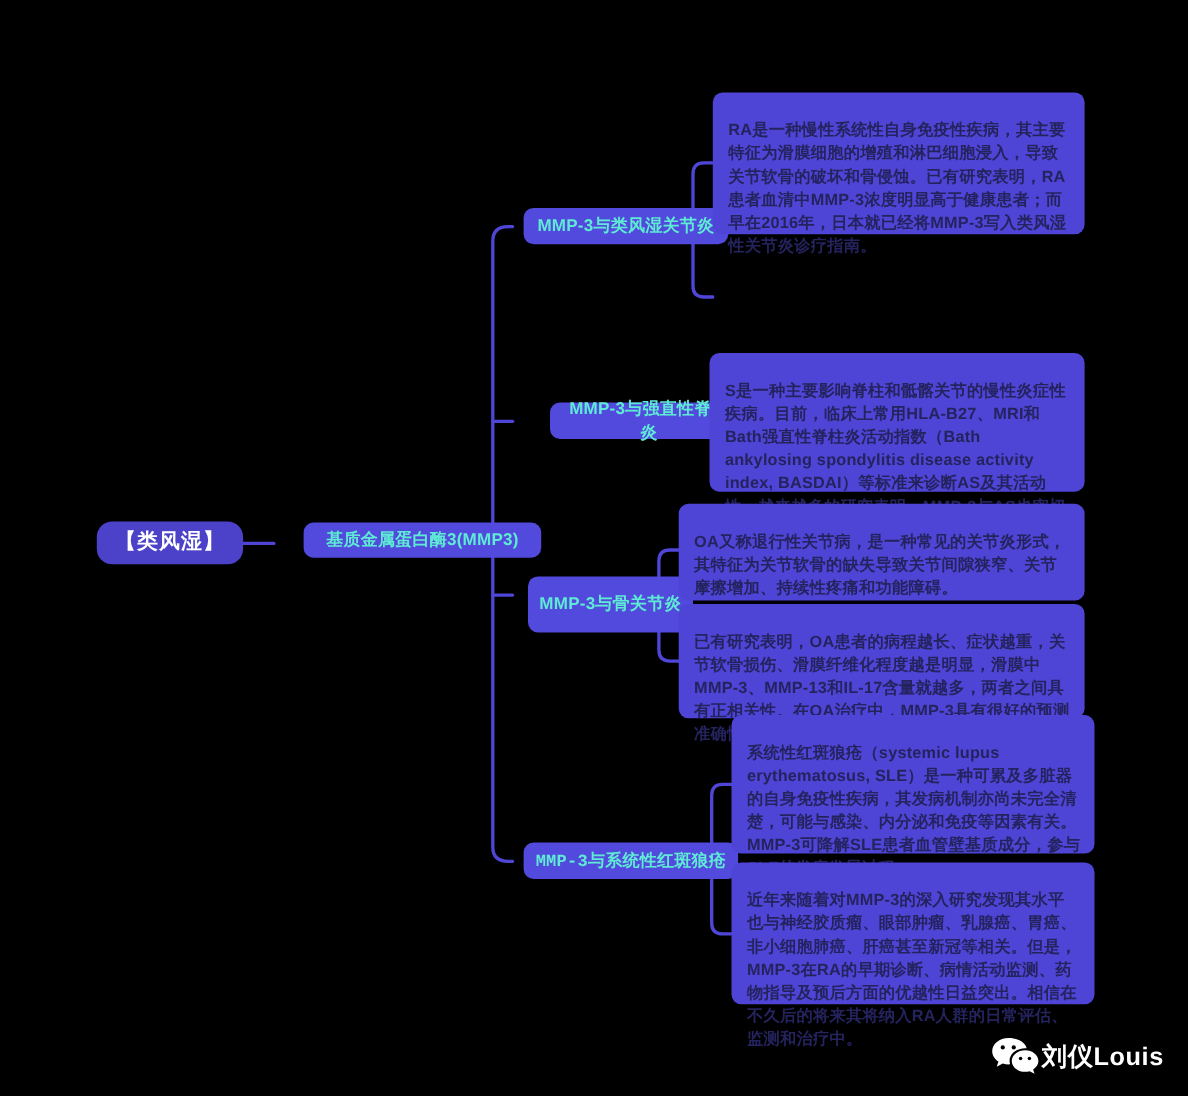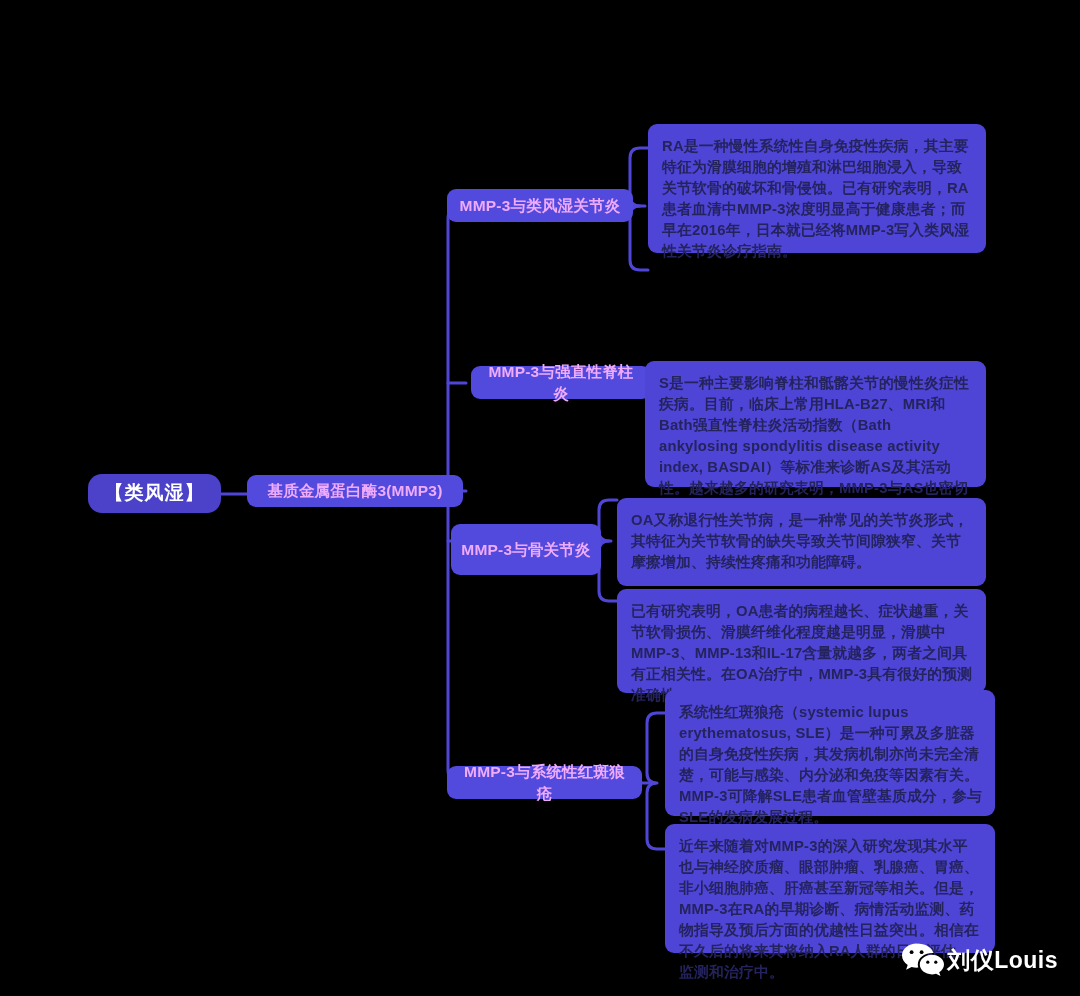--- a/index.html
+++ b/index.html
@@ -48,41 +48,41 @@
     border-radius: 14px;
     display: flex;
     align-items: center;
     justify-content: center;
     text-align: center;
     letter-spacing: 1px;
   }
 
   .branch {
     background: #5249dd;
-    color: #f0abfc;
+    color: #5eead4;
     font-size: 15.5px;
     font-weight: bold;
     border-radius: 9px;
     display: flex;
     align-items: center;
     justify-content: center;
     text-align: center;
     padding: 0 10px;
+    margin-left: 29px;
   }
 
   .leaf {
     background: #4e45d6;
     color: #24235e;
     font-size: 14.8px;
     font-weight: bold;
     border-radius: 9px;
-    padding: 12px 13px 9px 14px;
+    padding: 25px 13px 9px 14px;
     text-align: left;
     word-break: break-word;
-    margin-top: 40px;
   }
 
   
   #watermark {
     position: absolute;
     right: 22px;
     bottom: 18px;
     display: flex;
     align-items: center;
     gap: 2px;
@@ -138,21 +138,21 @@
   <div class="node branch" style="left:471px; top:366px; width:180px; height:33px;text-align:center;">MMP-3与强直性脊柱炎</div>
 
   <div class="node leaf" style="left:645px; top:321px; width:341px; height:126px;">S是一种主要影响脊柱和骶髂关节的慢性炎症性疾病。目前，临床上常用HLA-B27、MRI和Bath强直性脊柱炎活动指数（Bath ankylosing spondylitis disease activity index, BASDAI）等标准来诊断AS及其活动性。越来越多的研究表明，MMP-3与AS也密切相关</div>
 
   <div class="node branch" style="left:451px; top:524px; width:150px; height:51px;">MMP-3与骨关节炎</div>
 
   <div class="node leaf" style="left:617px; top:458px; width:369px; height:88px;">OA又称退行性关节病，是一种常见的关节炎形式，其特征为关节软骨的缺失导致关节间隙狭窄、关节摩擦增加、持续性疼痛和功能障碍。</div>
 
   <div class="node leaf" style="left:617px; top:549px; width:369px; height:104px;">已有研究表明，OA患者的病程越长、症状越重，关节软骨损伤、滑膜纤维化程度越是明显，滑膜中MMP-3、MMP-13和IL-17含量就越多，两者之间具有正相关性。在OA治疗中，MMP-3具有很好的预测准确性</div>
 
-  <div class="node branch" style="left:447px; top:766px; width:195px; height:33px;">MMP-3与系统性红斑狼疮</div>
+  <div class="node branch" style="left:447px; top:766px; width:195px; height:33px;font-family:Liberation Mono, monospace;">MMP-3与系统性红斑狼疮</div>
 
   <div class="node leaf" style="left:665px; top:650px; width:330px; height:126px;">系统性红斑狼疮（systemic lupus erythematosus, SLE）是一种可累及多脏器的自身免疫性疾病，其发病机制亦尚未完全清楚，可能与感染、内分泌和免疫等因素有关。MMP-3可降解SLE患者血管壁基质成分，参与SLE的发病发展过程。</div>
 
   <div class="node leaf" style="left:665px; top:784px; width:330px; height:129px;">近年来随着对MMP-3的深入研究发现其水平也与神经胶质瘤、眼部肿瘤、乳腺癌、胃癌、非小细胞肺癌、肝癌甚至新冠等相关。但是，MMP-3在RA的早期诊断、病情活动监测、药物指导及预后方面的优越性日益突出。相信在不久后的将来其将纳入RA人群的日常评估、监测和治疗中。</div>
 
   <div id="watermark">
     <svg class="wm-icon" width="44" height="36" viewBox="0 0 44 36" xmlns="http://www.w3.org/2000/svg">
       <g fill="#ffffff">
         <path d="M15.8 1.6C7.6 1.6 1 7 1 13.6c0 3.8 2.2 7.2 5.7 9.4l-1.6 4.7 5.5-2.8c1.6.5 3.4.8 5.2.8.5 0 1 0 1.5-.1-.3-1-.5-2-.5-3.1 0-6.4 6.3-11.6 14-11.6.5 0 1 0 1.5.1C31.3 5.8 24.3 1.6 15.8 1.6z"></path>
         <circle cx="10.6" cy="10.2" r="1.9" fill="#000000"></circle>

